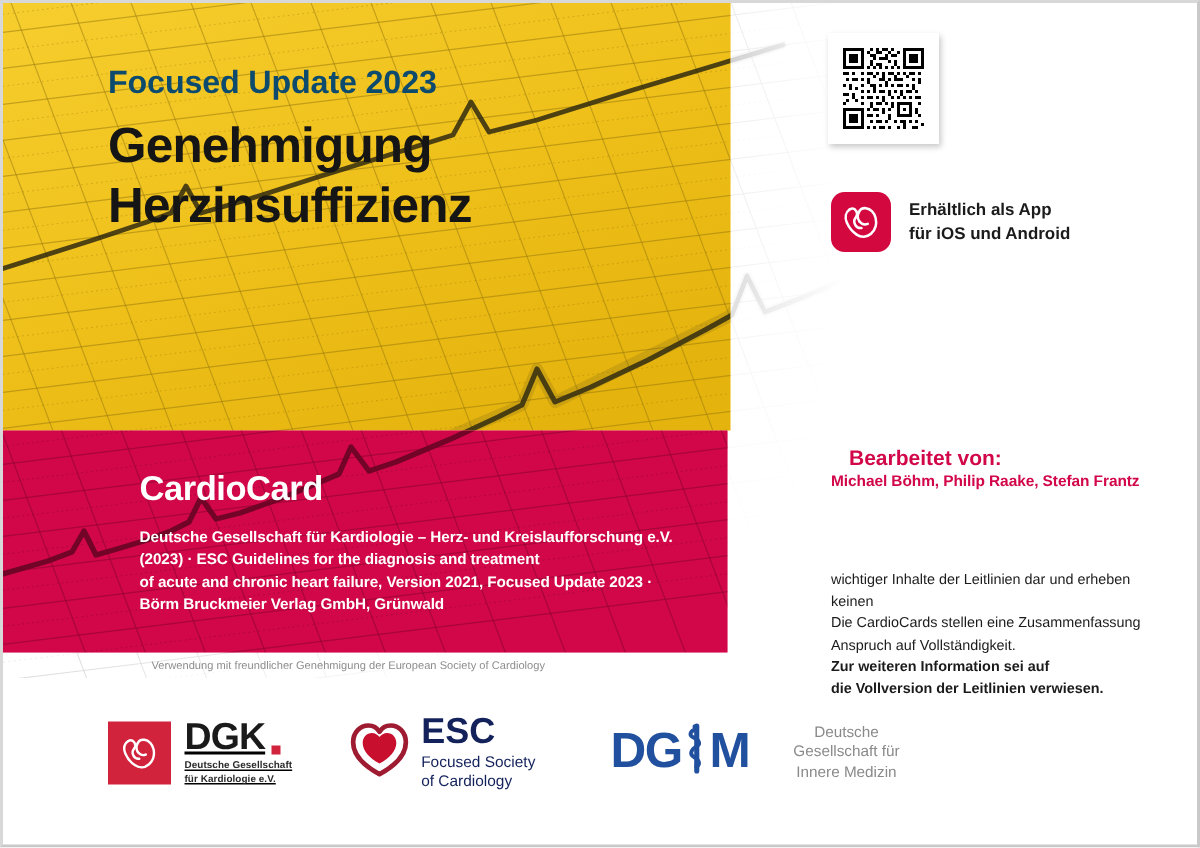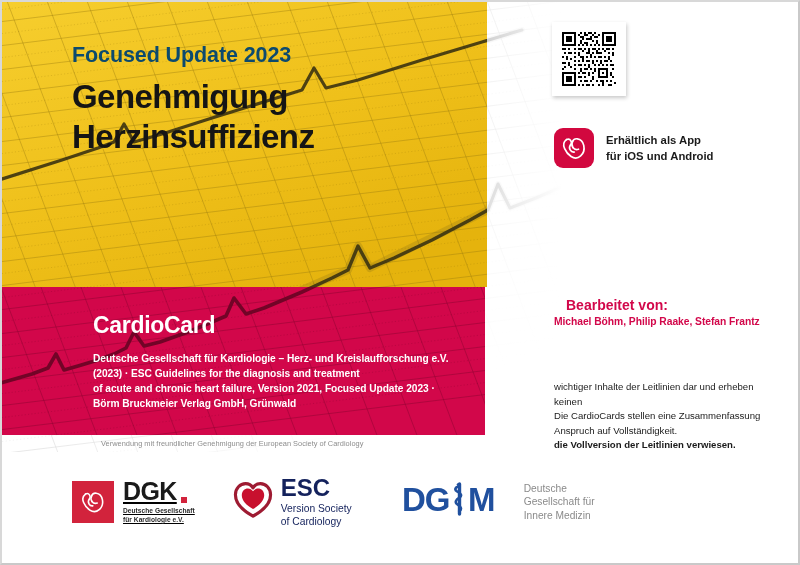--- a/index.html
+++ b/index.html
@@ -185,20 +185,21 @@
     line-height: 1.25;
     margin-top: 3px;
   }
 
   .dgim-logo { display: flex; align-items: center; }
   .dgim-mark { margin-right: 10px; flex: none; }
   .dgim-sub {
     font-size: 10.2px;
     color: #8a8a8a;
     line-height: 1.28;
+    text-align: center;
   }
 
   
   .qr-card {
     position: absolute;
     left: 550px;
     top: 20px;
     width: 74px;
     height: 74px;
     background: #ffffff;
@@ -577,21 +578,21 @@
                    C16.6 2.8 19.4 4.6 21 7.2 C22.6 4.6 25.4 2.8 28.8 2.8
                    C34.5 2.8 39.5 7.5 39.5 14.5 C39.5 23 32 31 21 37 Z" fill="none" stroke="#9E1B32" stroke-width="3.3" stroke-linejoin="round"></path>
           <path d="M21 29.5 C14 25.6 9.2 20.4 9.2 15 C9.2 10.8 12.2 8 15.6 8
                    C17.8 8 19.9 9.2 21 10.9 C22.1 9.2 24.2 8 26.4 8
                    C29.8 8 32.8 10.8 32.8 15 C32.8 20.4 28 25.6 21 29.5 Z" fill="#C8102E"></path>
         </svg>
       </div>
       <div>
         <div class="esc-word">ESC</div>
         <div class="esc-sub">
-          <div>Version Society</div>
+          <div>Focused Society</div>
           <div>of Cardiology</div>
         </div>
       </div>
     </div>
 
     <div class="dgim-logo">
       <div class="dgim-mark">
         <svg width="112" height="42" viewBox="0 0 112 42" xmlns="http://www.w3.org/2000/svg">
           <text x="0" y="32" font-family="Liberation Sans, sans-serif" font-size="33" font-weight="bold" fill="#20509E" letter-spacing="-1">DG</text>
           <text x="66" y="32" font-family="Liberation Sans, sans-serif" font-size="33" font-weight="bold" fill="#20509E" letter-spacing="-1">M</text>
@@ -785,16 +786,17 @@
 
   <div class="editors">
     <div class="editors-label">Bearbeitet von:</div>
     <div class="editors-names">Michael Böhm, Philip Raake, Stefan Frantz</div>
   </div>
 
   <div class="disclaimer">
     <div>wichtiger Inhalte der Leitlinien dar und erheben keinen</div>
     <div>Die CardioCards stellen eine Zusammenfassung</div>
     <div>Anspruch auf Vollständigkeit.</div>
+    <div class="strong">Zur weiteren Information sei auf</div>
     <div class="strong">die Vollversion der Leitlinien verwiesen.</div>
   </div>
 
 </div>
 
 </body></html>

